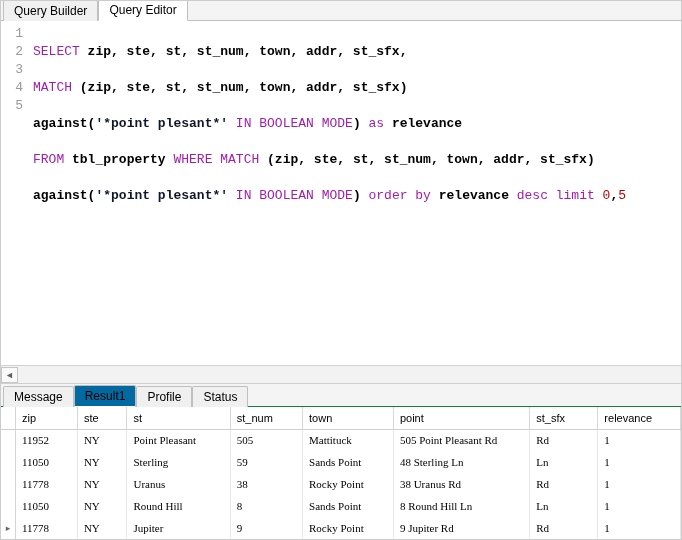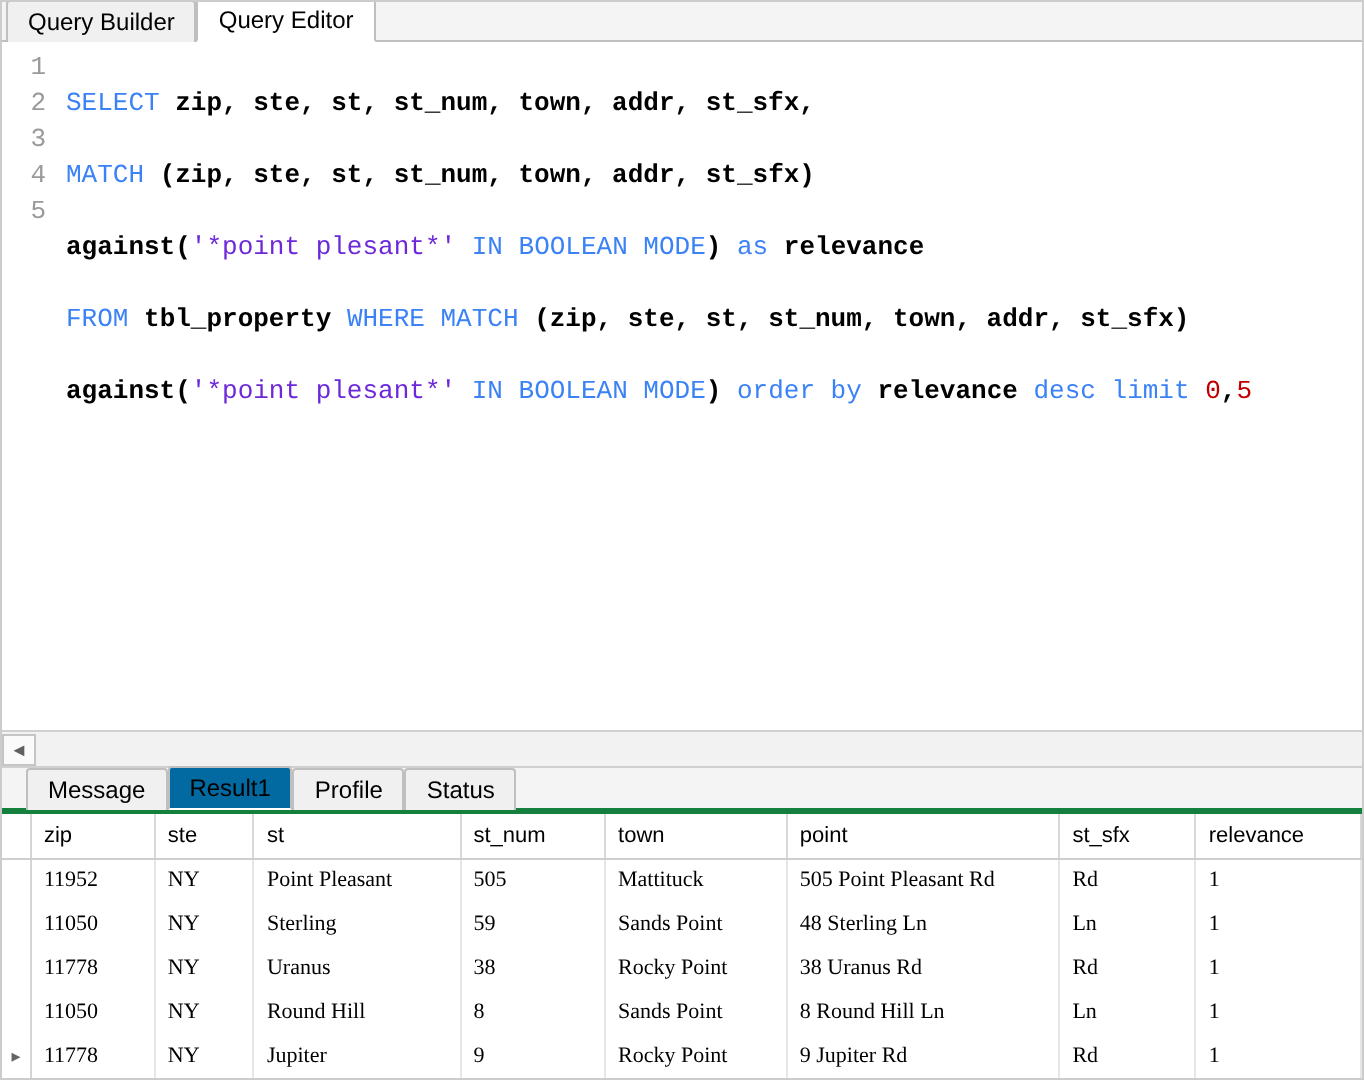--- a/index.html
+++ b/index.html
@@ -57,22 +57,22 @@
     padding: 4px 6px 0 0;
     color: #9a9a9a;
     user-select: none;
     background: #fff;
   }
   .code {
     padding: 4px 0 0 4px;
     white-space: pre;
     flex: 1;
   }
-  .kw   { color: #3b82f6; }
-  .str  { color: #6d28d9; }           
+  .kw   { color: #a21caf; }
+  .str  { color: #0f172a; font-weight: bold; }           
   .num  { color: #c00000; }
   .plain{ color: #000; font-weight: bold; }
   
   .hscroll {
     height: 18px;
     border-top: 1px solid #d0d0d0;
     background: #f2f2f2;
     display: flex;
     align-items: center;
   }
@@ -88,22 +88,22 @@
     color: #606060;
   }
   .hscroll .track { flex: 1; }
   
   .bottom-tabs {
     display: flex;
     align-items: flex-end;
     height: 24px;
     background: #f4f4f4;
     border-top: 1px solid #d0d0d0;
-    border-bottom: 3px solid #15803d;
-    padding-left: 12px;
+    border-bottom: 1px solid #15803d;
+    padding-left: 2px;
   }
   .bottom-tabs .tab {
     padding: 3px 10px;
     border: 1px solid #bfbfbf;
     border-bottom: none;
     background: #f0f0f0;
     position: relative;
     top: 1px;
     border-radius: 2px 2px 0 0;
     cursor: default;

